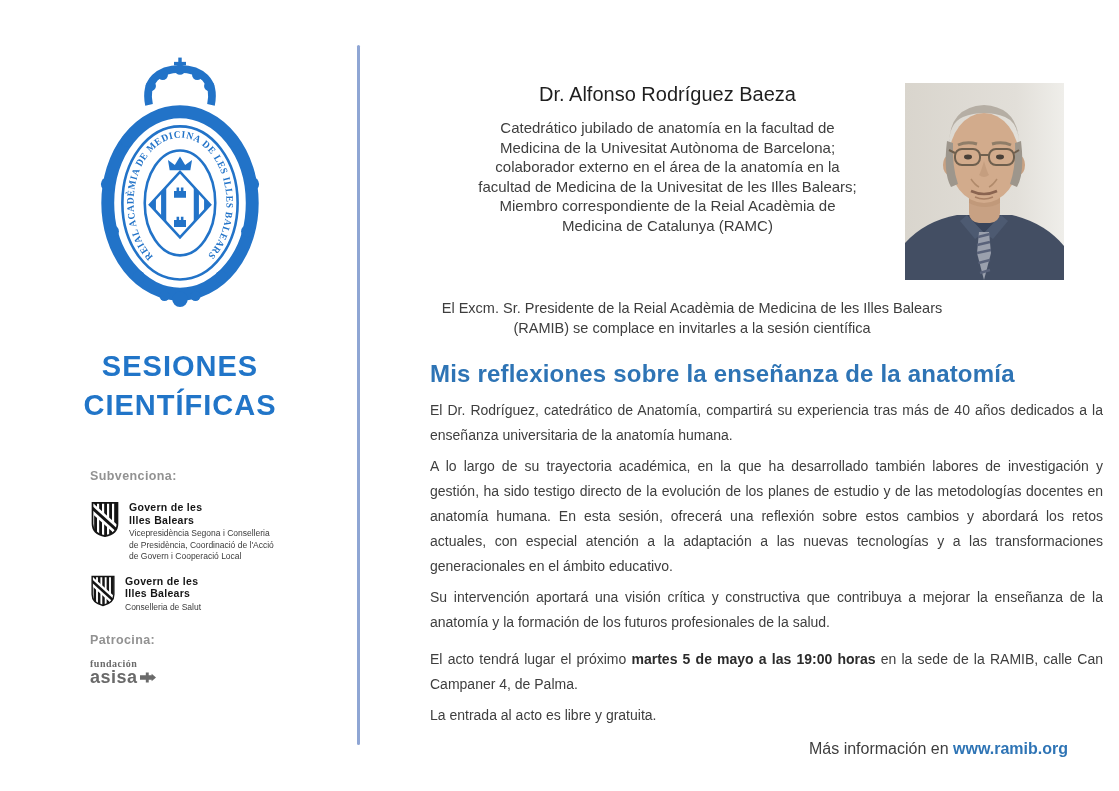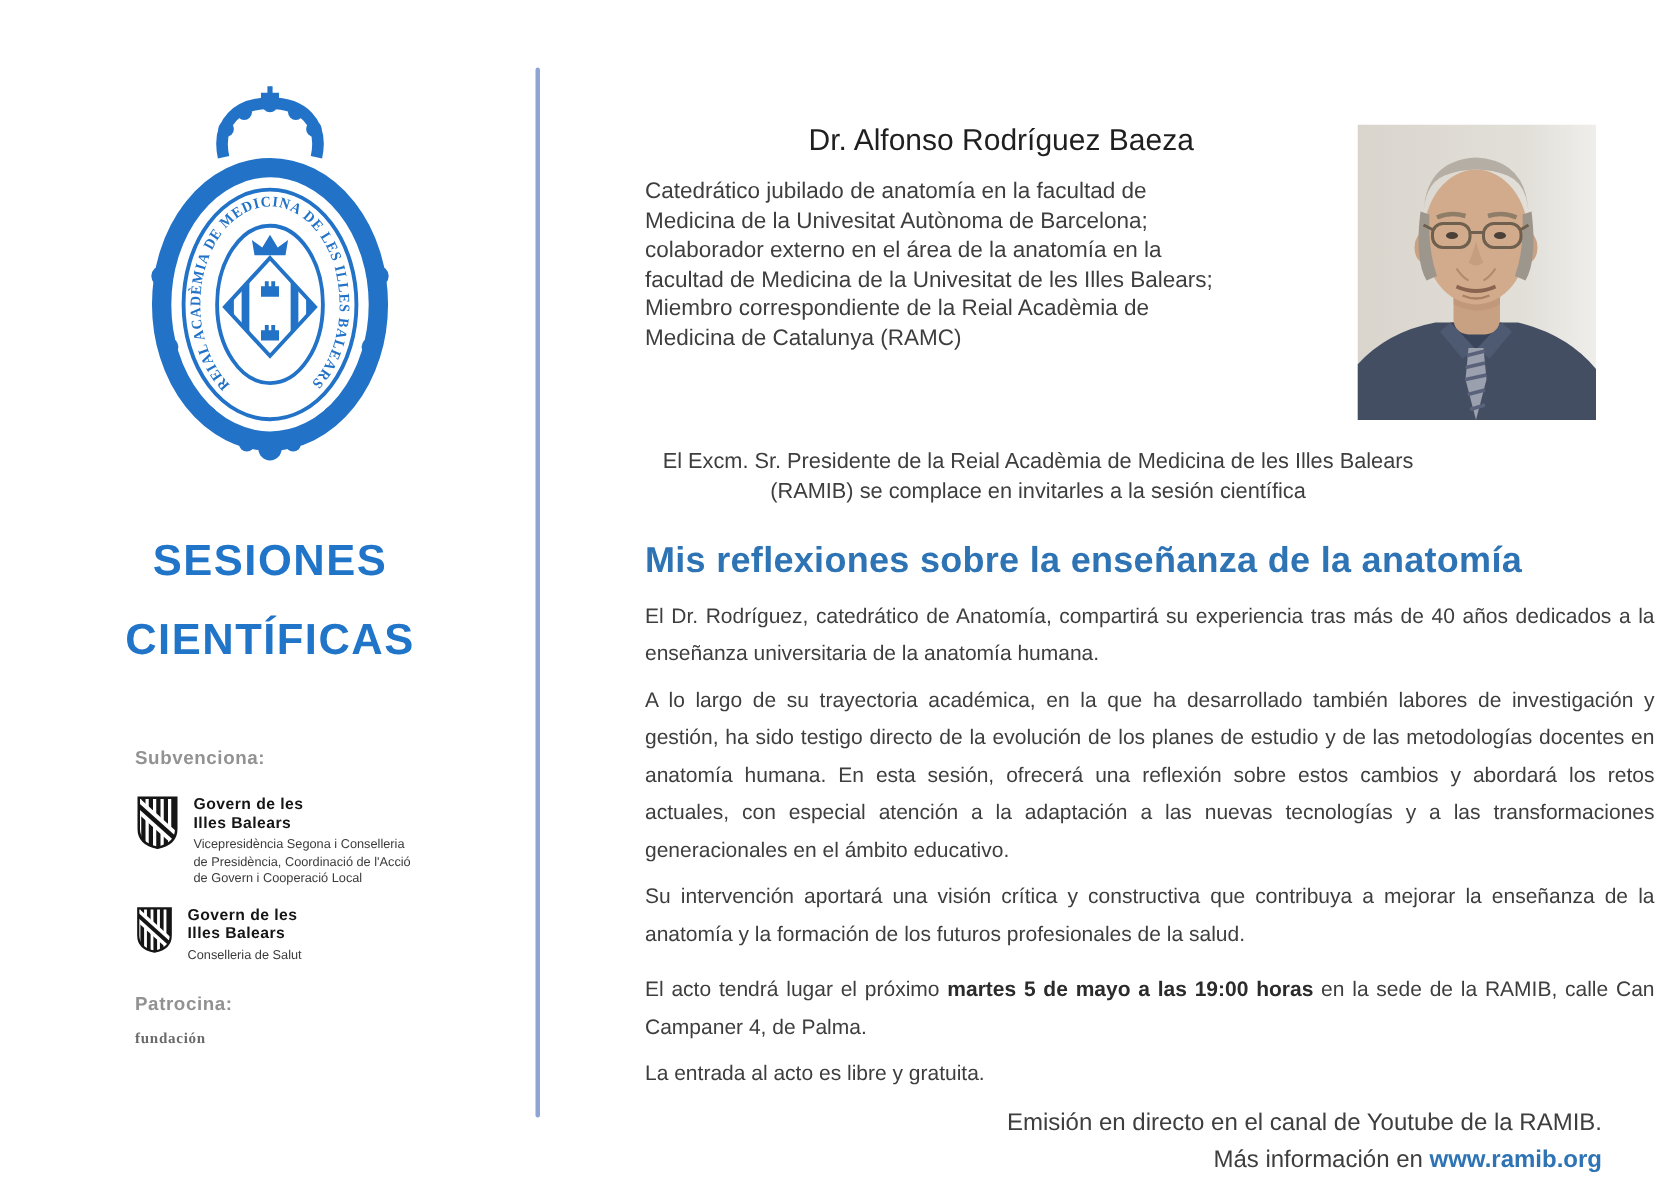--- a/index.html
+++ b/index.html
@@ -6,21 +6,21 @@
   html,body { background:#ffffff; }
   body {
     position:relative; width:1119px; height:791px; overflow:hidden;
     font-family:"Liberation Sans", sans-serif; color:#3e3e3e;
   }
 
   
   .sidebar { position:absolute; left:30px; top:40px; width:300px; text-align:center; }
   .emblem { margin-top:15px; }
   .series-title {
-    margin-top:30px; font-size:29px; font-weight:bold; line-height:53px;
+    margin-top:30px; font-size:29px; font-weight:bold; line-height:39px;
     color:#2175c8; letter-spacing:1px;
   }
   .series-date { margin-top:17px; font-size:21px; font-weight:bold; color:#2175c8; }
 
   .sponsor-zone { text-align:left; margin:44px 0 0 60px; }
   .zone-label {
     font-size:12.5px; font-weight:bold; color:#929292; letter-spacing:0.4px;
   }
   .sponsor-row { display:flex; align-items:flex-start; margin-top:18px; }
   .sponsor-row + .sponsor-row { margin-top:12px; }
@@ -32,21 +32,21 @@
   .patron-logo .f-line { font-size:10px; font-weight:bold; line-height:10px; letter-spacing:0.5px;font-family:Liberation Serif, serif; }
   .patron-logo .a-line { font-size:18px; font-weight:bold; line-height:16px; letter-spacing:0.5px; display:flex; align-items:center; }
   .patron-logo .a-line svg { margin-left:2px; }
 
   .divider { position:absolute; left:357px; top:45px; width:3px; height:700px; background:#8fa6d4; border-radius:2px; }
 
   
   .main { position:absolute; left:430px; top:55px; width:673px; }
   .header-block { position:relative; height:200px; }
   .speaker-name { margin-top:28px; width:475px; text-align:center; font-size:20px; font-weight:normal; color:#1f1f1f; }
-  .speaker-bio { margin-top:12px; width:475px; font-size:15px; line-height:19.5px; color:#3e3e3e; }
+  .speaker-bio { margin-top:12px; width:475px; text-align:center; font-size:15px; line-height:19.5px; color:#3e3e3e; }
   .speaker-photo { position:absolute; top:0; left:475px; width:159px; height:197px; }
 
   .invitation { margin:16px 0 0 -18px; width:560px; text-align:center; font-size:14.5px; line-height:19.5px; color:#3e3e3e; }
 
   .session-title { margin-top:22px; font-size:24px; font-weight:bold; color:#2e74b5; letter-spacing:0.2px; }
 
   .body-par { margin-top:6px; font-size:14px; line-height:25px; text-align:justify; color:#3e3e3e; }
   .body-par.first { margin-top:10px; }
   .event-par { margin-top:12px; }
   .event-par b { color:#2b2b2b; }
@@ -172,20 +172,26 @@
       <div>
         <div class="sponsor-name">Govern de les<br>Illes Balears</div>
         <div class="sponsor-dept">Conselleria de Salut</div>
       </div>
     </div>
 
     <div class="zone-label patron-label">Patrocina:</div>
 
     <div class="patron-logo">
       <div class="f-line">fundación</div>
+      <div class="a-line">
+        <span>asisa</span>
+        <svg viewBox="0 0 22 14" width="16" height="11" aria-hidden="true">
+          <path fill="#6a6a6a" d="M8 0 H12 V4 H16 V2 L22 7 L16 12 V10 H12 V14 H8 V10 H0 V4 H8 Z"></path>
+        </svg>
+      </div>
     </div>
   </div>
 </div>
 
 <div class="divider"></div>
 
 <div class="main">
 
   <div class="header-block">
     <div class="speaker-name">Dr. Alfonso Rodríguez Baeza</div>
@@ -236,16 +242,15 @@
 
   <p class="body-par first">El Dr. Rodríguez, catedrático de Anatomía, compartirá su experiencia tras más de 40 años dedicados a la enseñanza universitaria de la anatomía humana.</p>
   <p class="body-par">A lo largo de su trayectoria académica, en la que ha desarrollado también labores de investigación y gestión, ha sido testigo directo de la evolución de los planes de estudio y de las metodologías docentes en anatomía humana. En esta sesión, ofrecerá una reflexión sobre estos cambios y abordará los retos actuales, con especial atención a la adaptación a las nuevas tecnologías y a las transformaciones generacionales en el ámbito educativo.</p>
   <p class="body-par">Su intervención aportará una visión crítica y constructiva que contribuya a mejorar la enseñanza de la anatomía y la formación de los futuros profesionales de la salud.</p>
 
   <p class="body-par event-par"><span>El acto tendrá lugar el próximo </span><b>martes 5 de mayo a las 19:00 horas</b><span> en la sede de la RAMIB, calle Can Campaner 4, de Palma.</span></p>
 
   <p class="body-par admission-par">La entrada al acto es libre y gratuita.</p>
 
   <div class="stream-block">
-    <div>Emisión en directo en el canal de Youtube de la RAMIB.</div>
     <div><span>Más información en </span><a class="website-link" href="#">www.ramib.org</a></div>
   </div>
 </div>
 
 </body></html>

